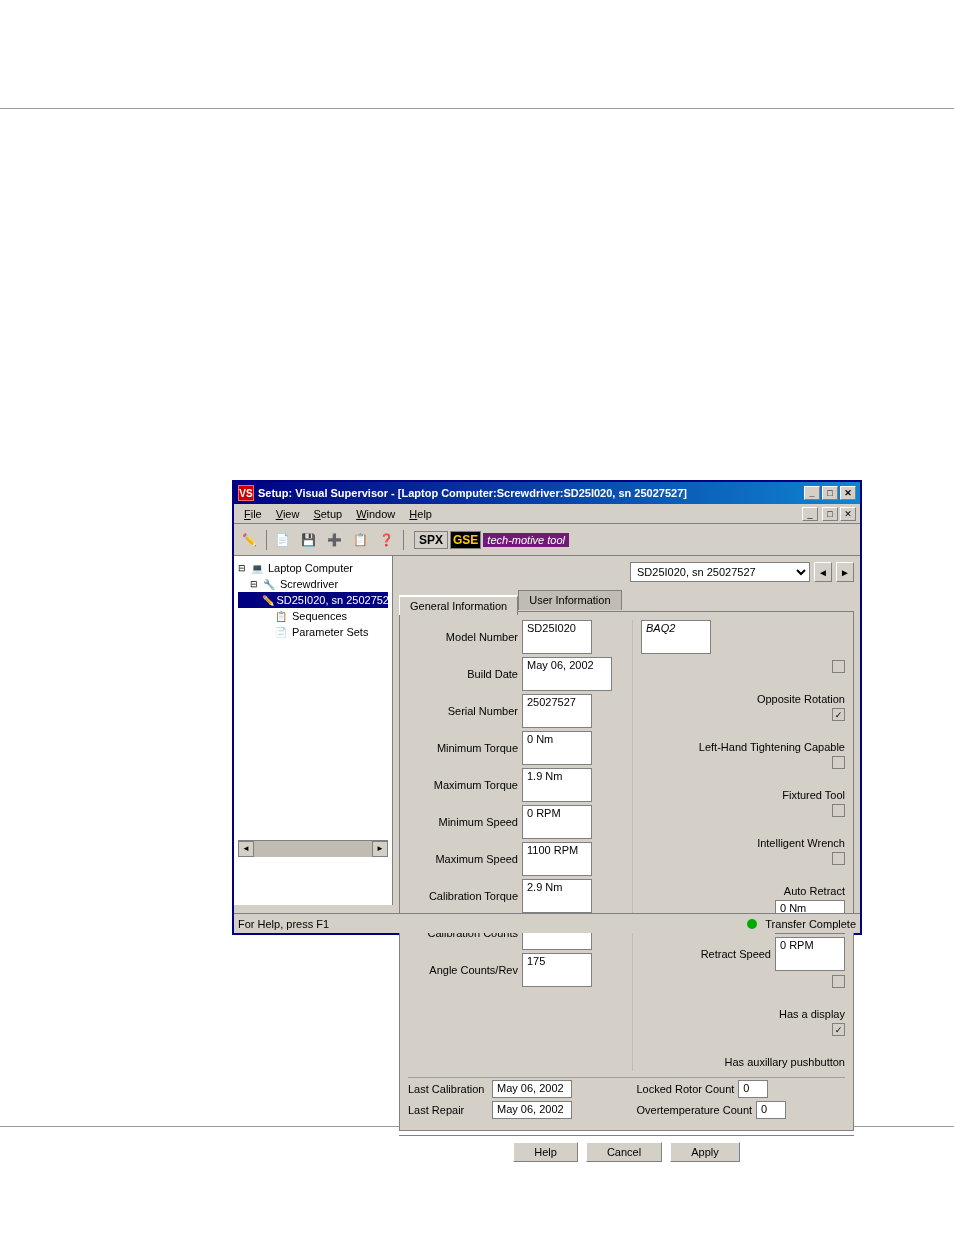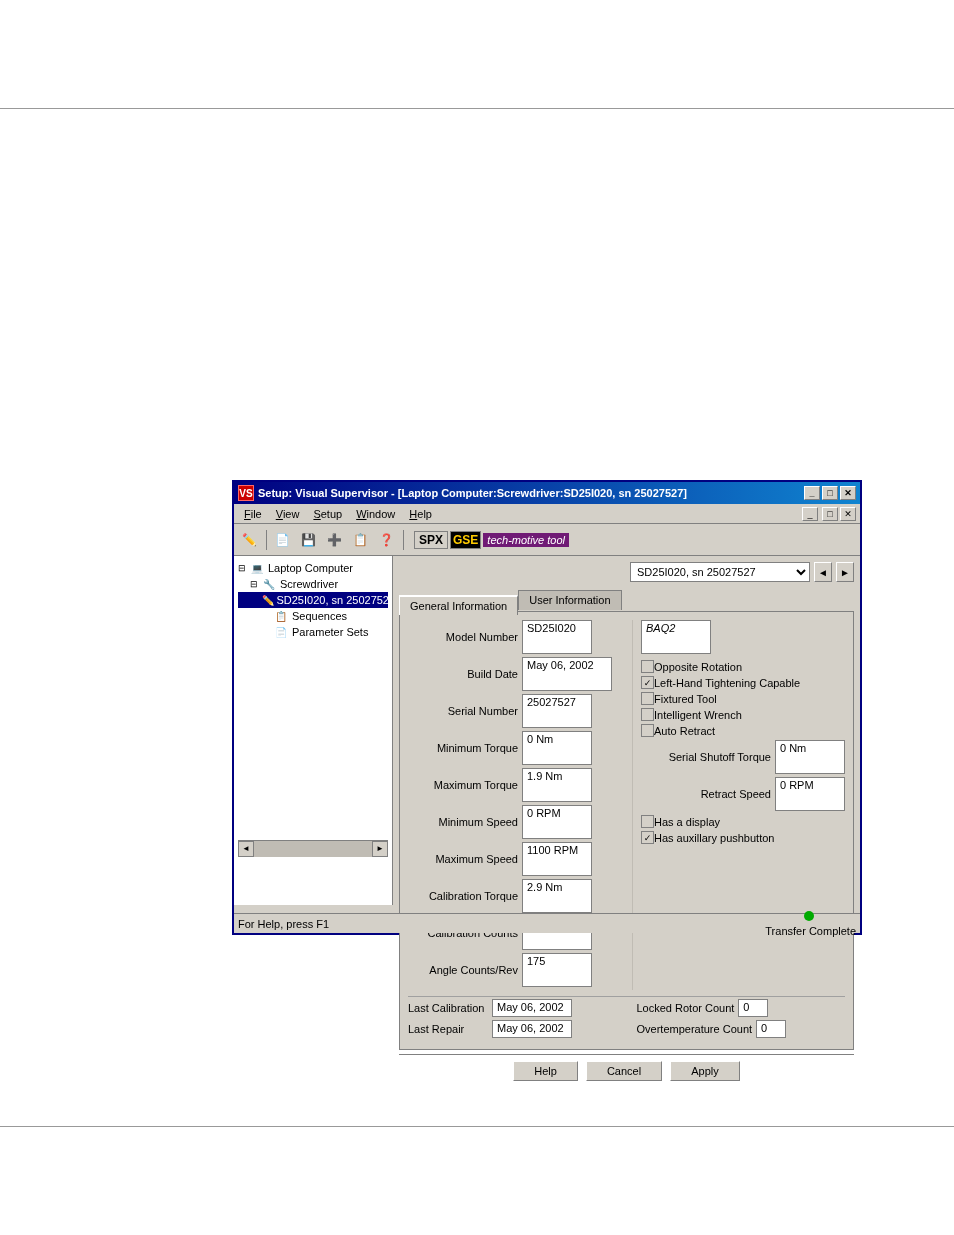--- a/index.html
+++ b/index.html
@@ -312,23 +312,24 @@
       min-width: 70px;
       height: 34px;
     }
     .field-value-wide {
       min-width: 90px;
     }
 
     
     .checkbox-row {
       display: flex;
-      align-items: center;
+      align-items: flex-end;
       margin-bottom: 3px;
-      gap: 0;
+      gap: 20px;
+      flex-direction: column;
     }
     .checkbox-box {
       width: 13px;
       height: 13px;
       border: 1px solid #808080;
       background: #d4d0c8;
       display: flex;
       align-items: center;
       justify-content: center;
       font-size: 9px;
@@ -416,21 +417,20 @@
       width: 10px;
       height: 10px;
       border-radius: 50%;
       background: #00aa00;
       margin-right: 4px;
     }
     .status-transfer {
       display: flex;
       align-items: center;
       gap: 4px;
-      flex-direction: column;
     }
 
     
     .tree-scroll {
       display: flex;
       align-items: center;
       height: 16px;
       border-top: 1px solid #808080;
       background: #d4d0c8;
     }

